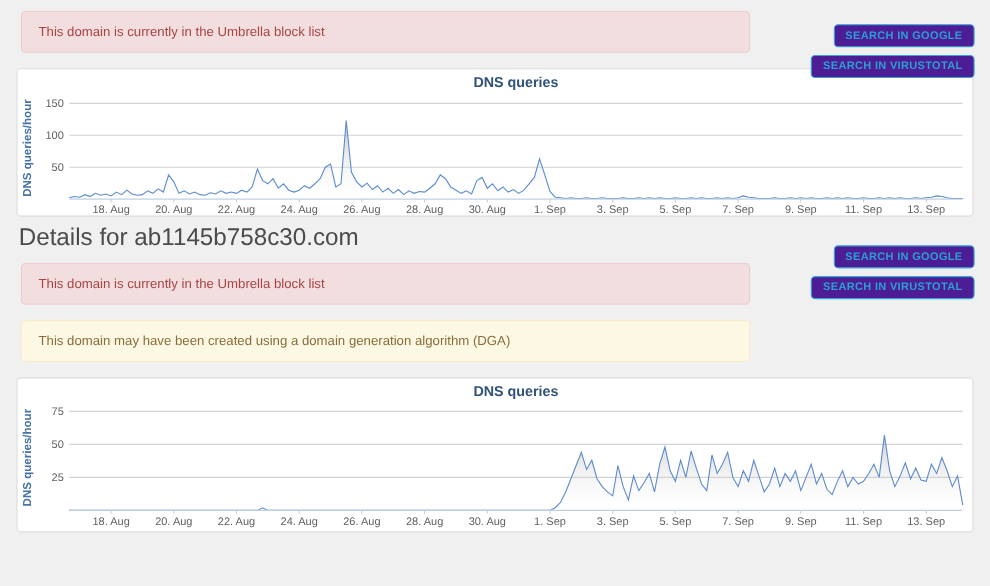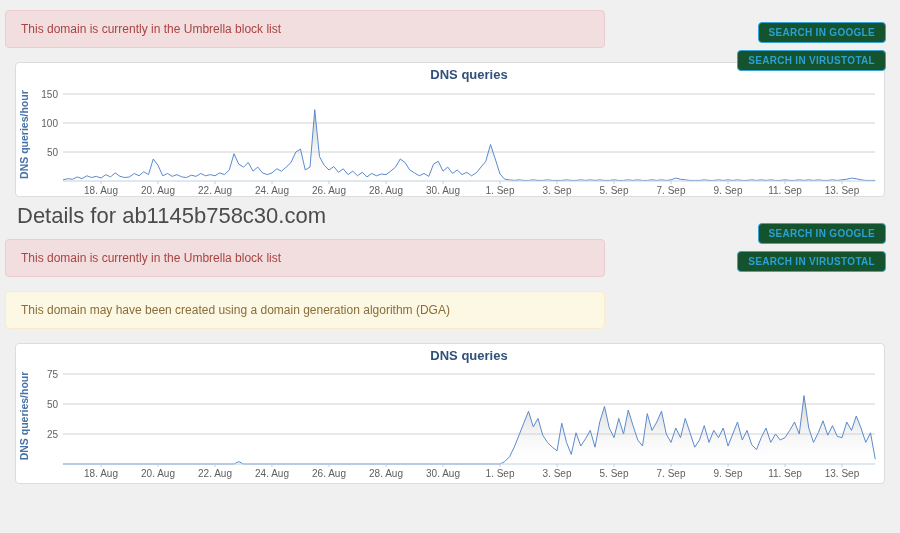--- a/index.html
+++ b/index.html
@@ -4,24 +4,24 @@
 <style>
   html,body{margin:0;padding:0;}
   body{font-family:"Liberation Sans","DejaVu Sans",sans-serif;background:#f0f0f0;}
   .page{position:relative;width:900px;height:533px;background:#f0f0f0;overflow:hidden;}
   section{position:relative;}
   h1.sec-title{margin:0;padding:9px 0 0 17px;font-size:22px;line-height:26px;font-weight:400;color:#4b4b4b;}
   .sec2 h1.sec-title{padding-top:6px;}
   .btn-col{position:absolute;right:14px;display:flex;flex-direction:column;align-items:flex-end;}
   .sec1 .btn-col{top:12px;}
   .sec2 .btn-col{top:26px;}
-  .btn{display:block;margin-bottom:7px;padding:4px 10px;background:#14532d;border:1px solid #35a5d8;
+  .btn{display:block;margin-bottom:7px;padding:4px 10px;background:#4c1d95;border:1px solid #35a5d8;
        border-radius:4px;color:#2ba0d4;font-family:"Liberation Sans",sans-serif;
        font-size:10px;font-weight:bold;letter-spacing:.3px;cursor:pointer;white-space:nowrap;}
-  .alert{box-sizing:border-box;width:600px;margin:10px 0 14px 5px;padding:11px 15px;
+  .alert{box-sizing:border-box;width:663px;margin:10px 0 14px 19px;padding:11px 15px;
          border:1px solid;border-radius:4px;font-size:12px;line-height:14px;}
   .alert-danger{background:#f2dede;border-color:#ebccd1;color:#a94442;}
   .alert-warning{background:#fcf8e3;border-color:#faebcc;color:#8a6d3b;}
   .panel{box-sizing:border-box;margin:0 15px;background:#fff;border:1px solid #dcdcdc;border-radius:4px;}
   .panel svg{display:block;}
   svg text{font-family:"Liberation Sans","DejaVu Sans",sans-serif;}
 </style>
 </head>
 <body>
 

